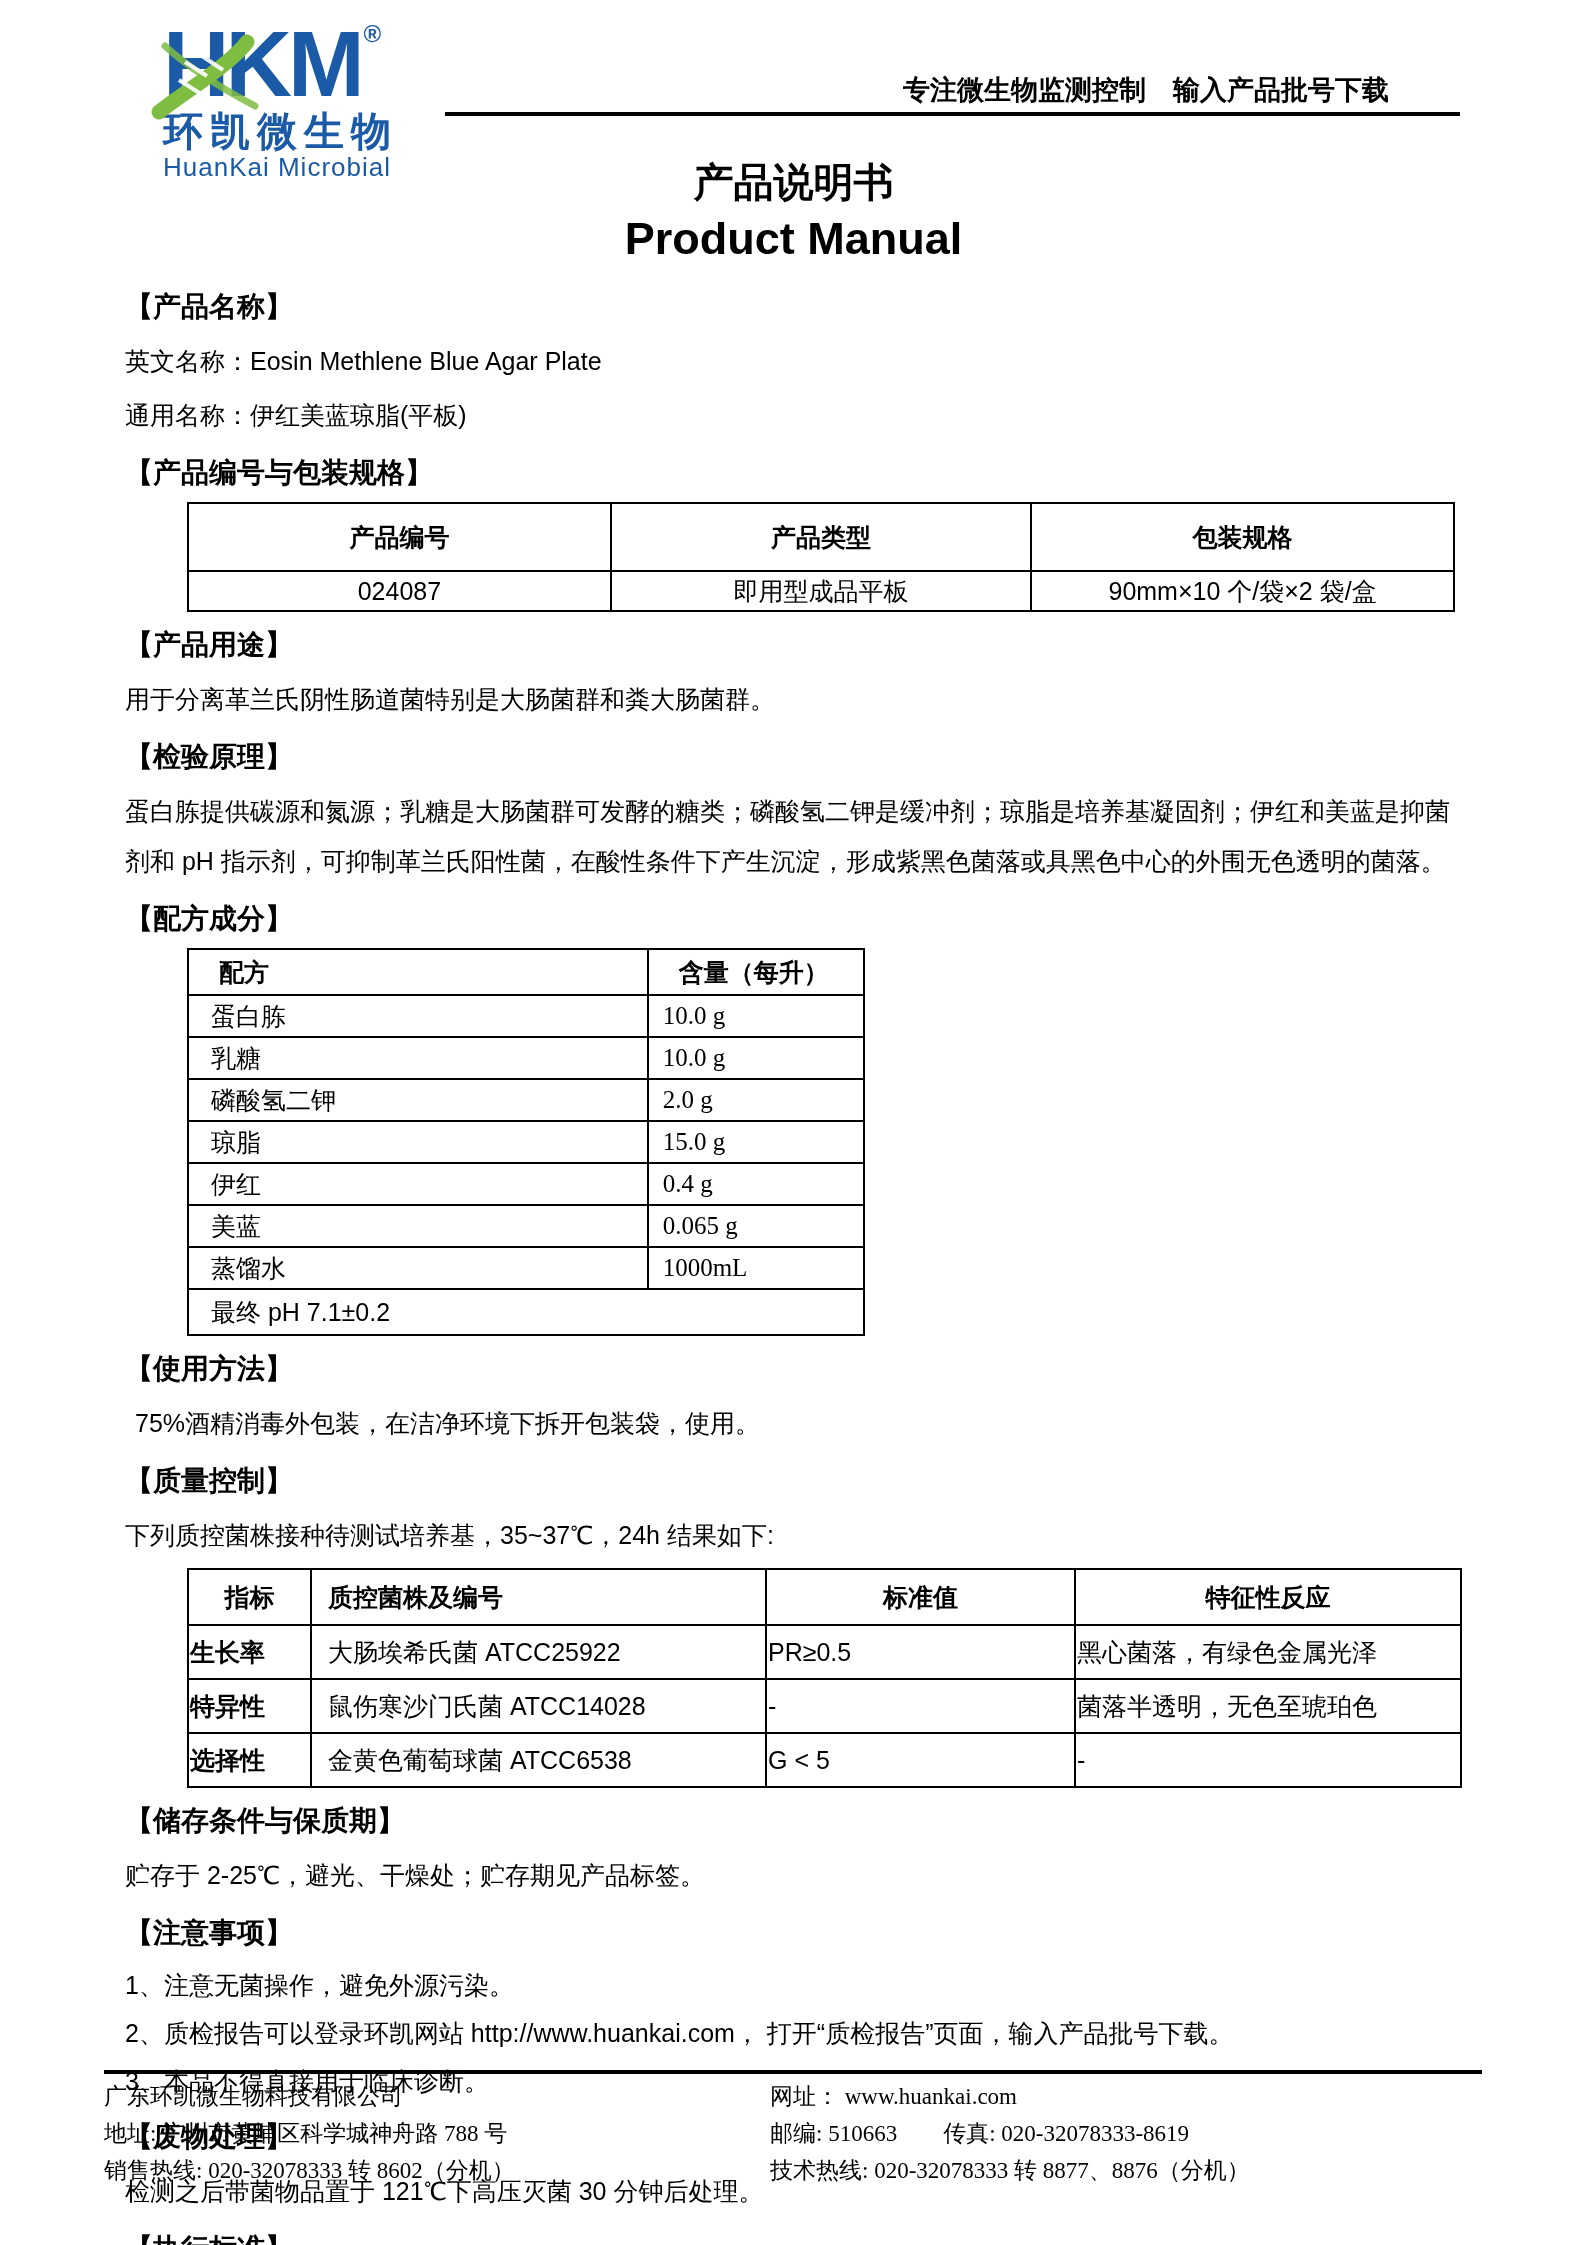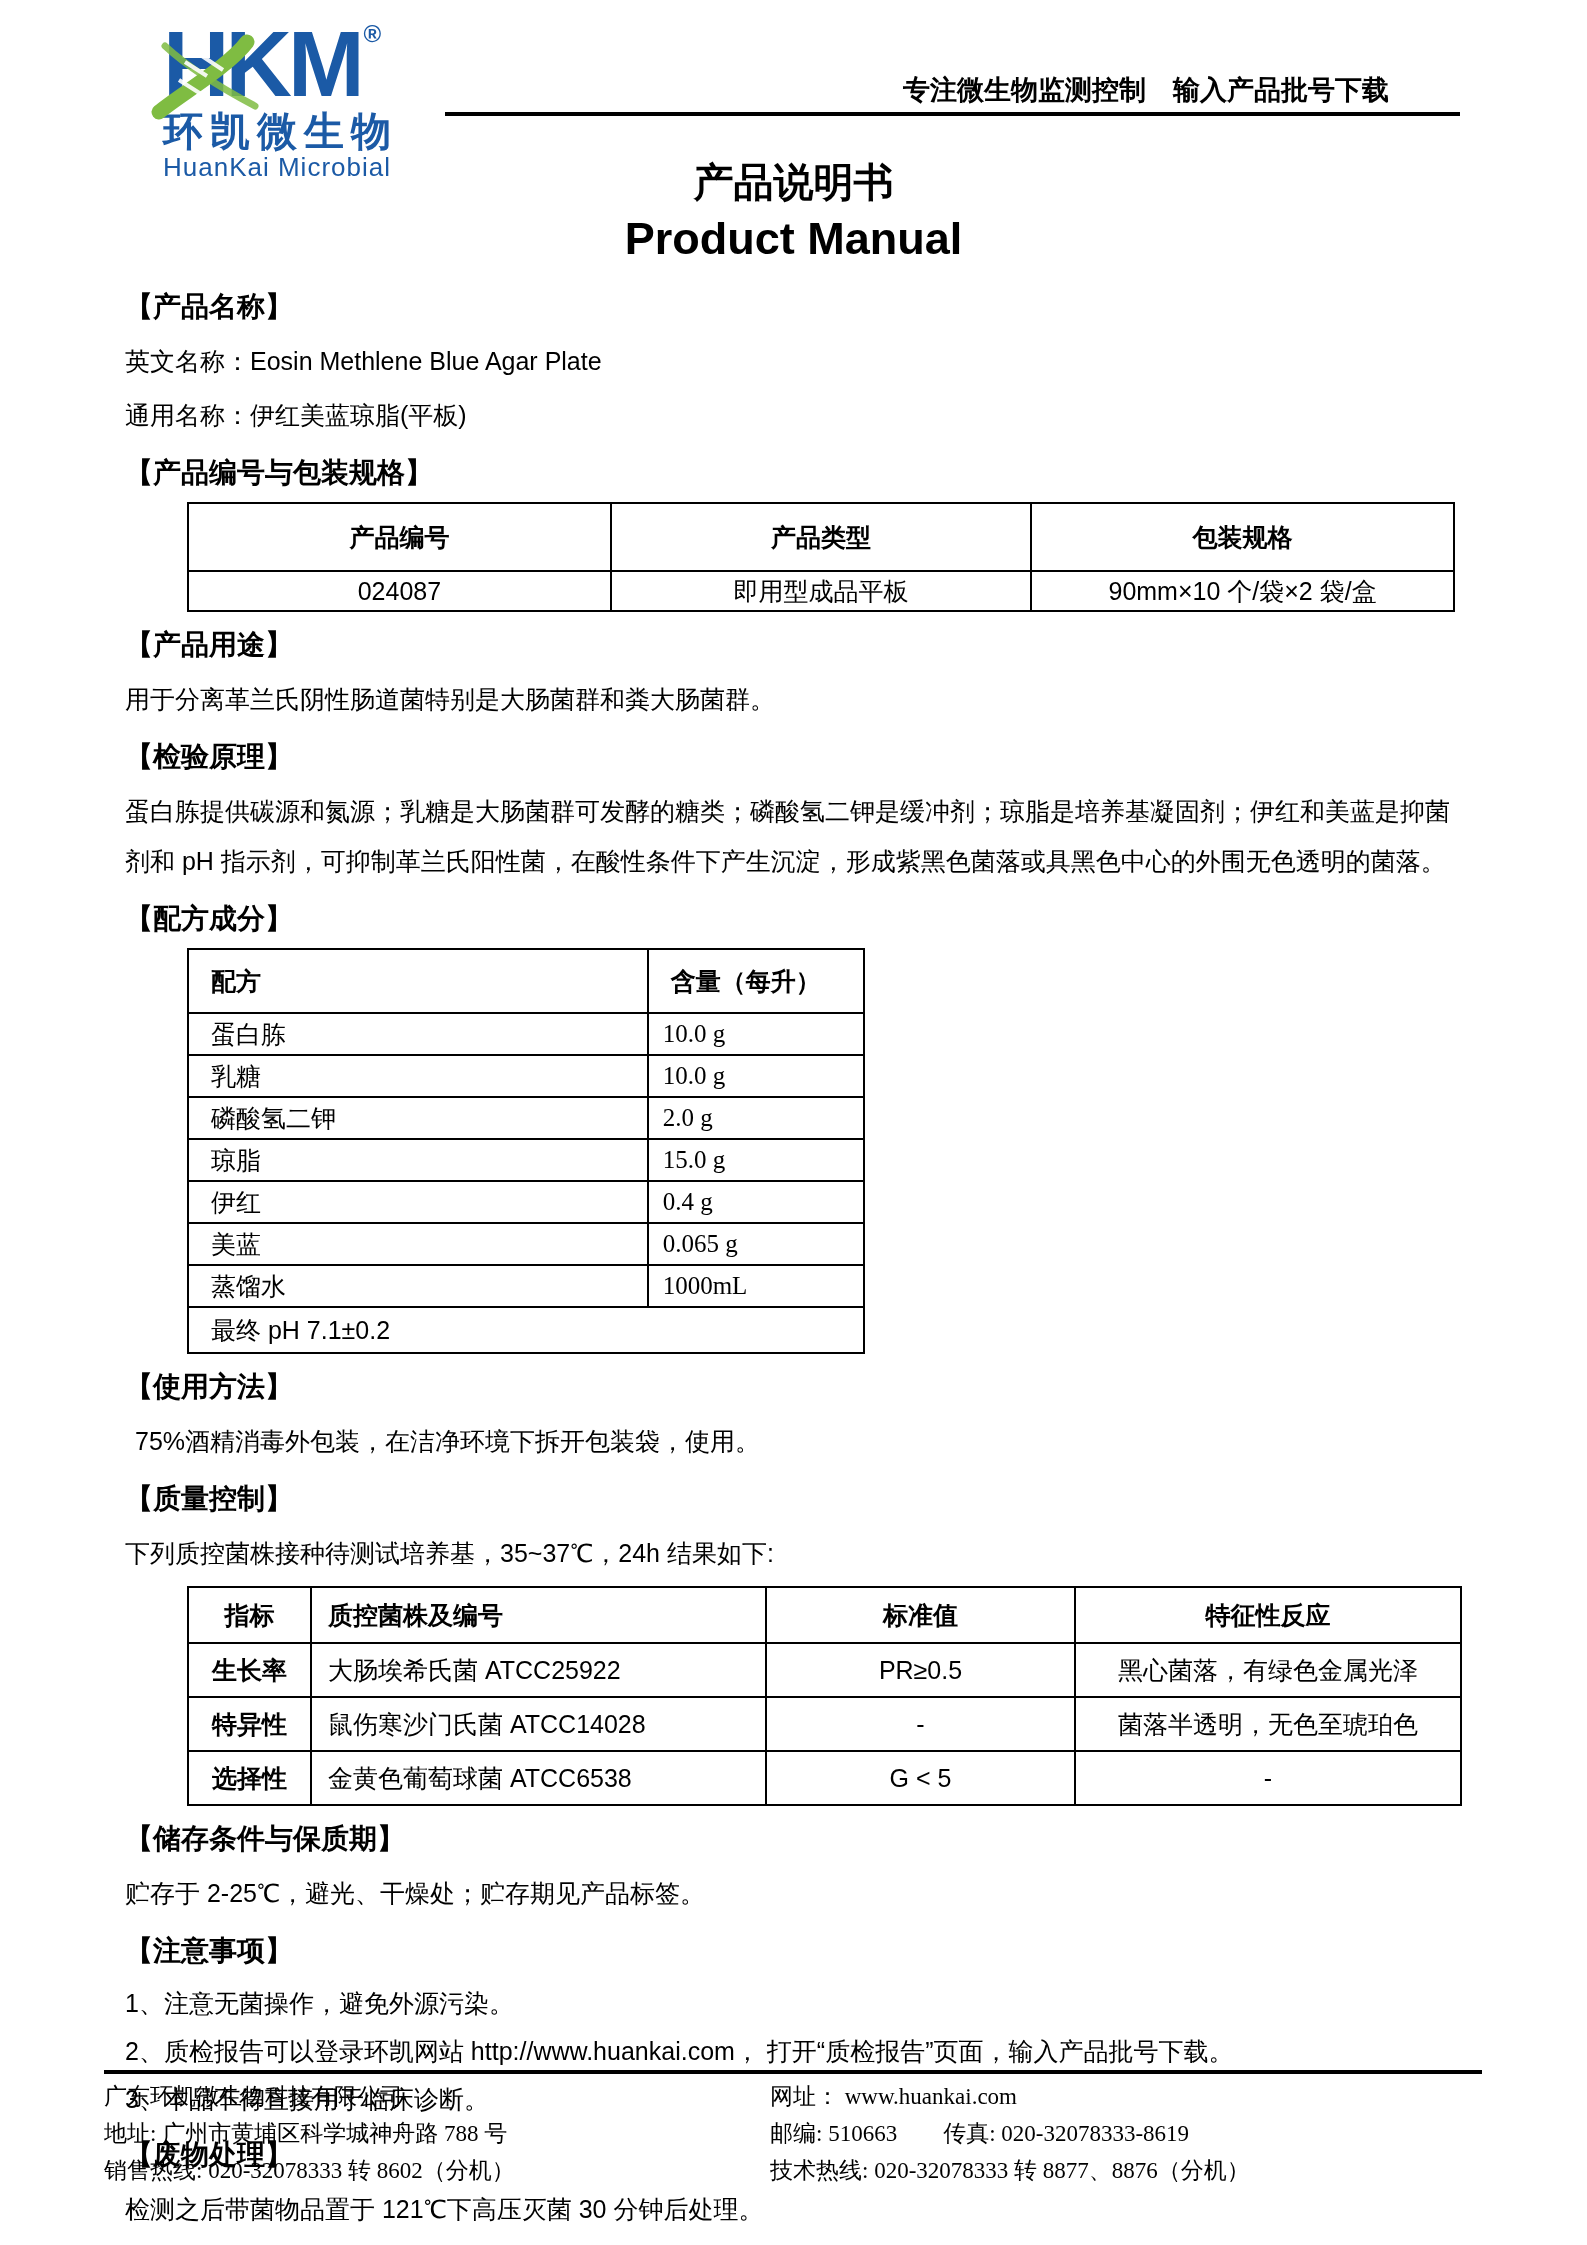--- a/index.html
+++ b/index.html
@@ -47,28 +47,28 @@
   .body-p{font-size:25px;line-height:50px;margin:0 0 4px;}
   .indent1{padding-left:10px;}
   .note-line{font-size:25px;line-height:46px;margin:0 0 2px;}
   
   table{border-collapse:collapse;table-layout:fixed;}
   th,td{border:2px solid #000;font-size:25px;overflow:hidden;}
   .t1{width:1268px;margin:4px 0 6px 62px;}
   .t1 th{height:68px;font-weight:700;text-align:center;}
   .t1 td{height:40px;text-align:center;font-weight:400;border-radius:10px;}
   .t2{width:678px;margin:2px 0 8px 62px;}
-  .t2 th{height:64px;text-align:left;padding-left:22px;font-weight:700;}
+  .t2 th{height:46px;text-align:left;padding-left:30px;font-weight:700;}
   .t2 td{height:42px;text-align:left;padding-left:22px;}
   .t2 td.amt{font-family:"Liberation Serif",serif;padding-left:14px;}
   .t2 td.phrow{height:46px;}
   .t3{width:1273px;margin:8px 0 8px 62px;}
   .t3 th{height:56px;font-weight:700;text-align:center;}
   .t3 th.h-strain{text-align:left;padding-left:16px;}
-  .t3 td{height:54px;text-align:center;}
+  .t3 td{height:54px;text-align:left;}
   .t3 td.ind{font-weight:700;}
   .t3 td.strain{text-align:left;padding-left:16px;}
   
   .footer{
     position:absolute;left:104px;top:2070px;width:1378px;
     border-top:4px solid #000;
     padding-top:4px;
     font-family:"Liberation Serif",serif;
   }
   .footer-cols{display:flex;}

